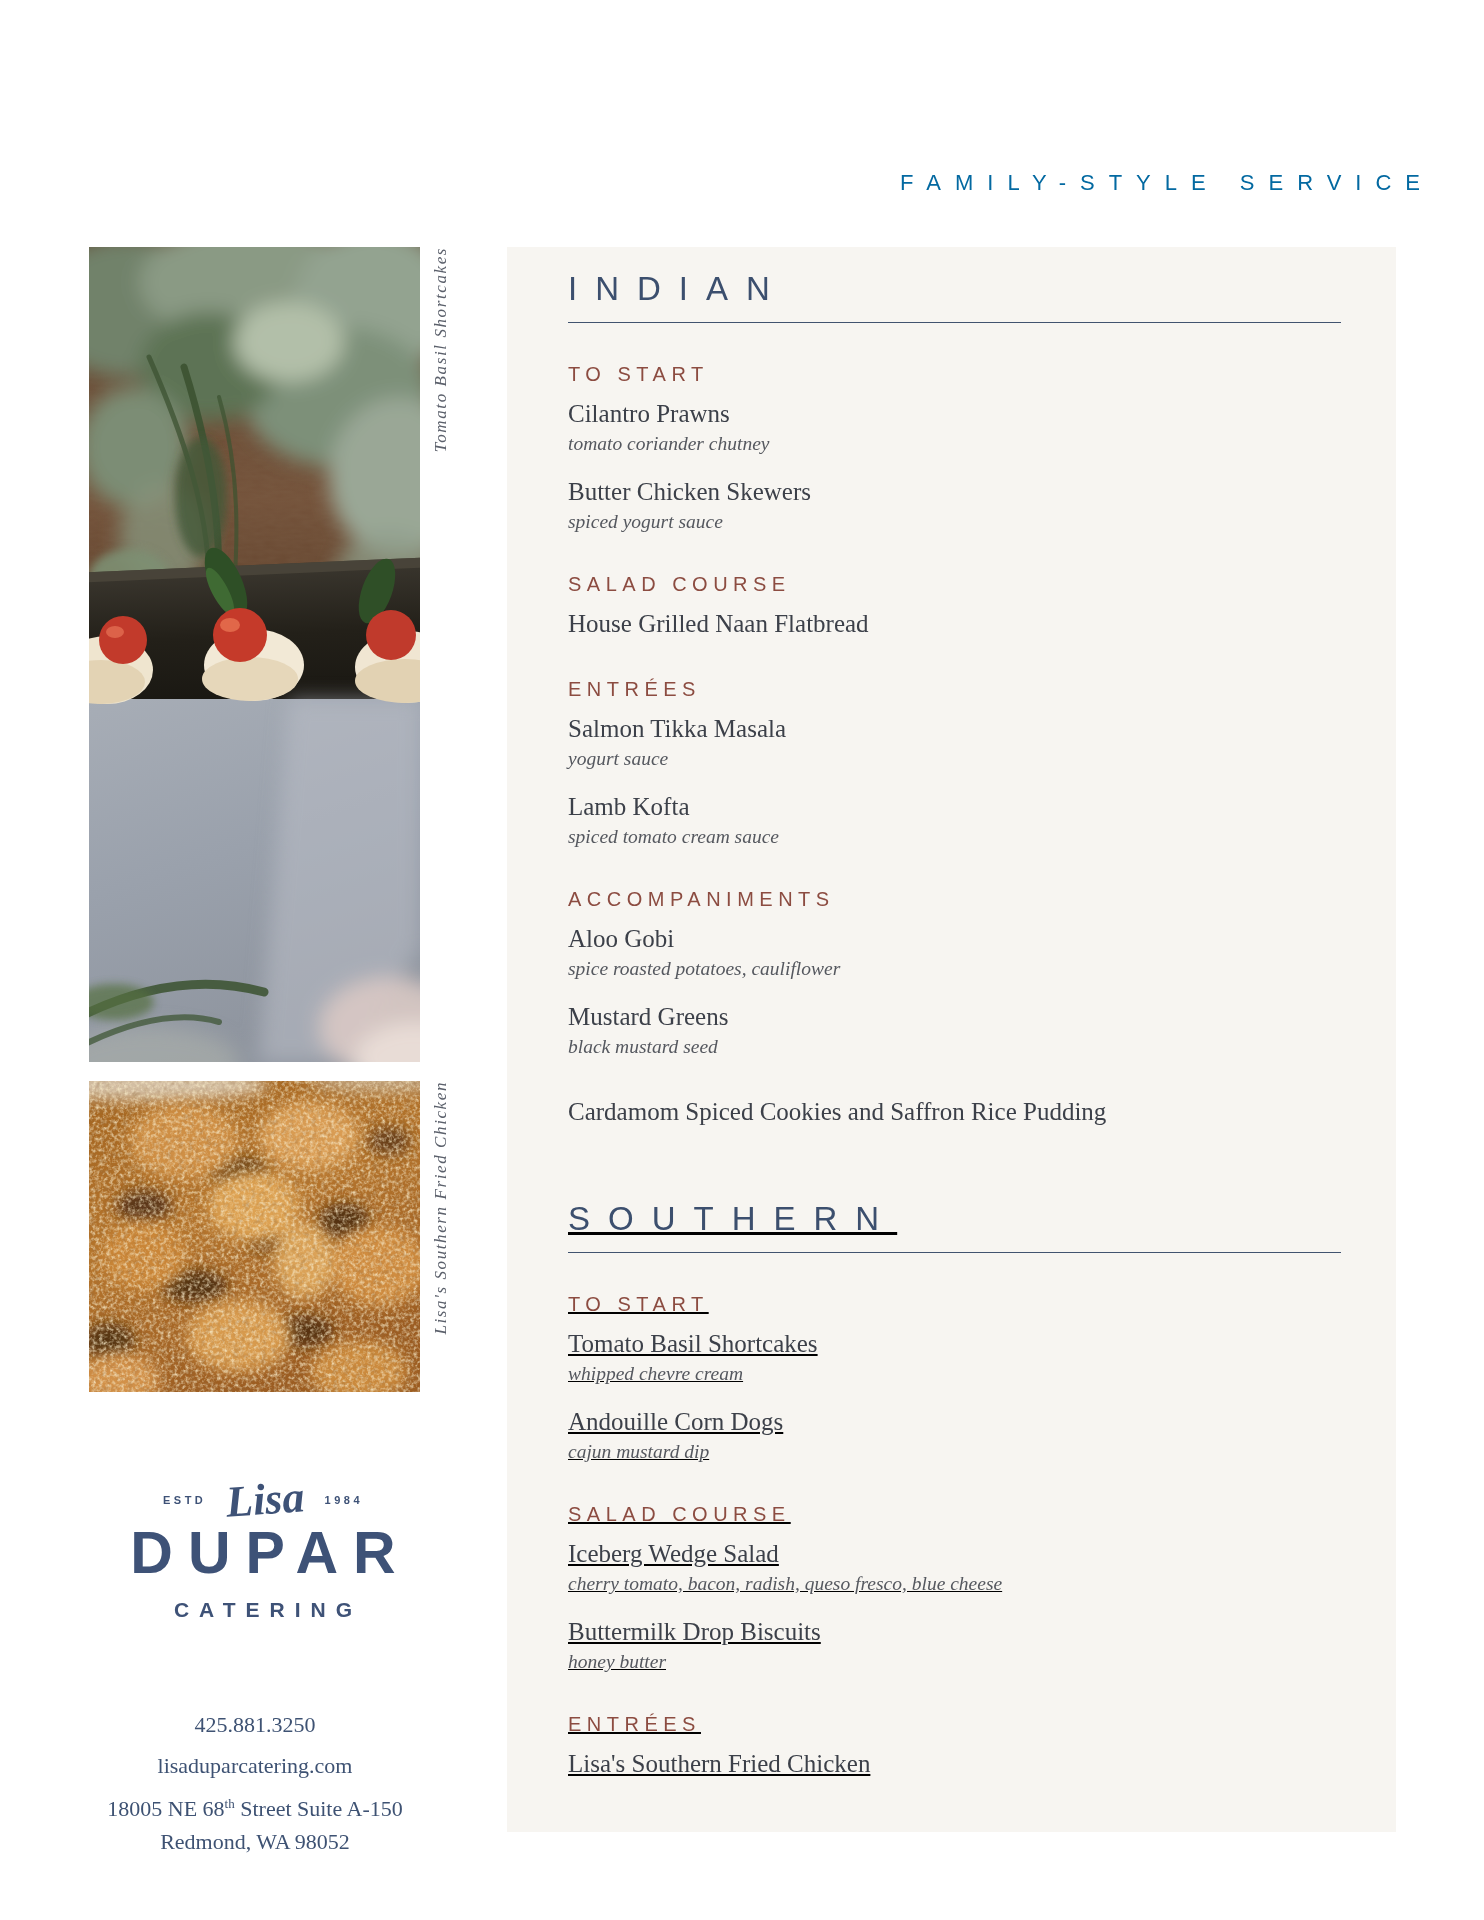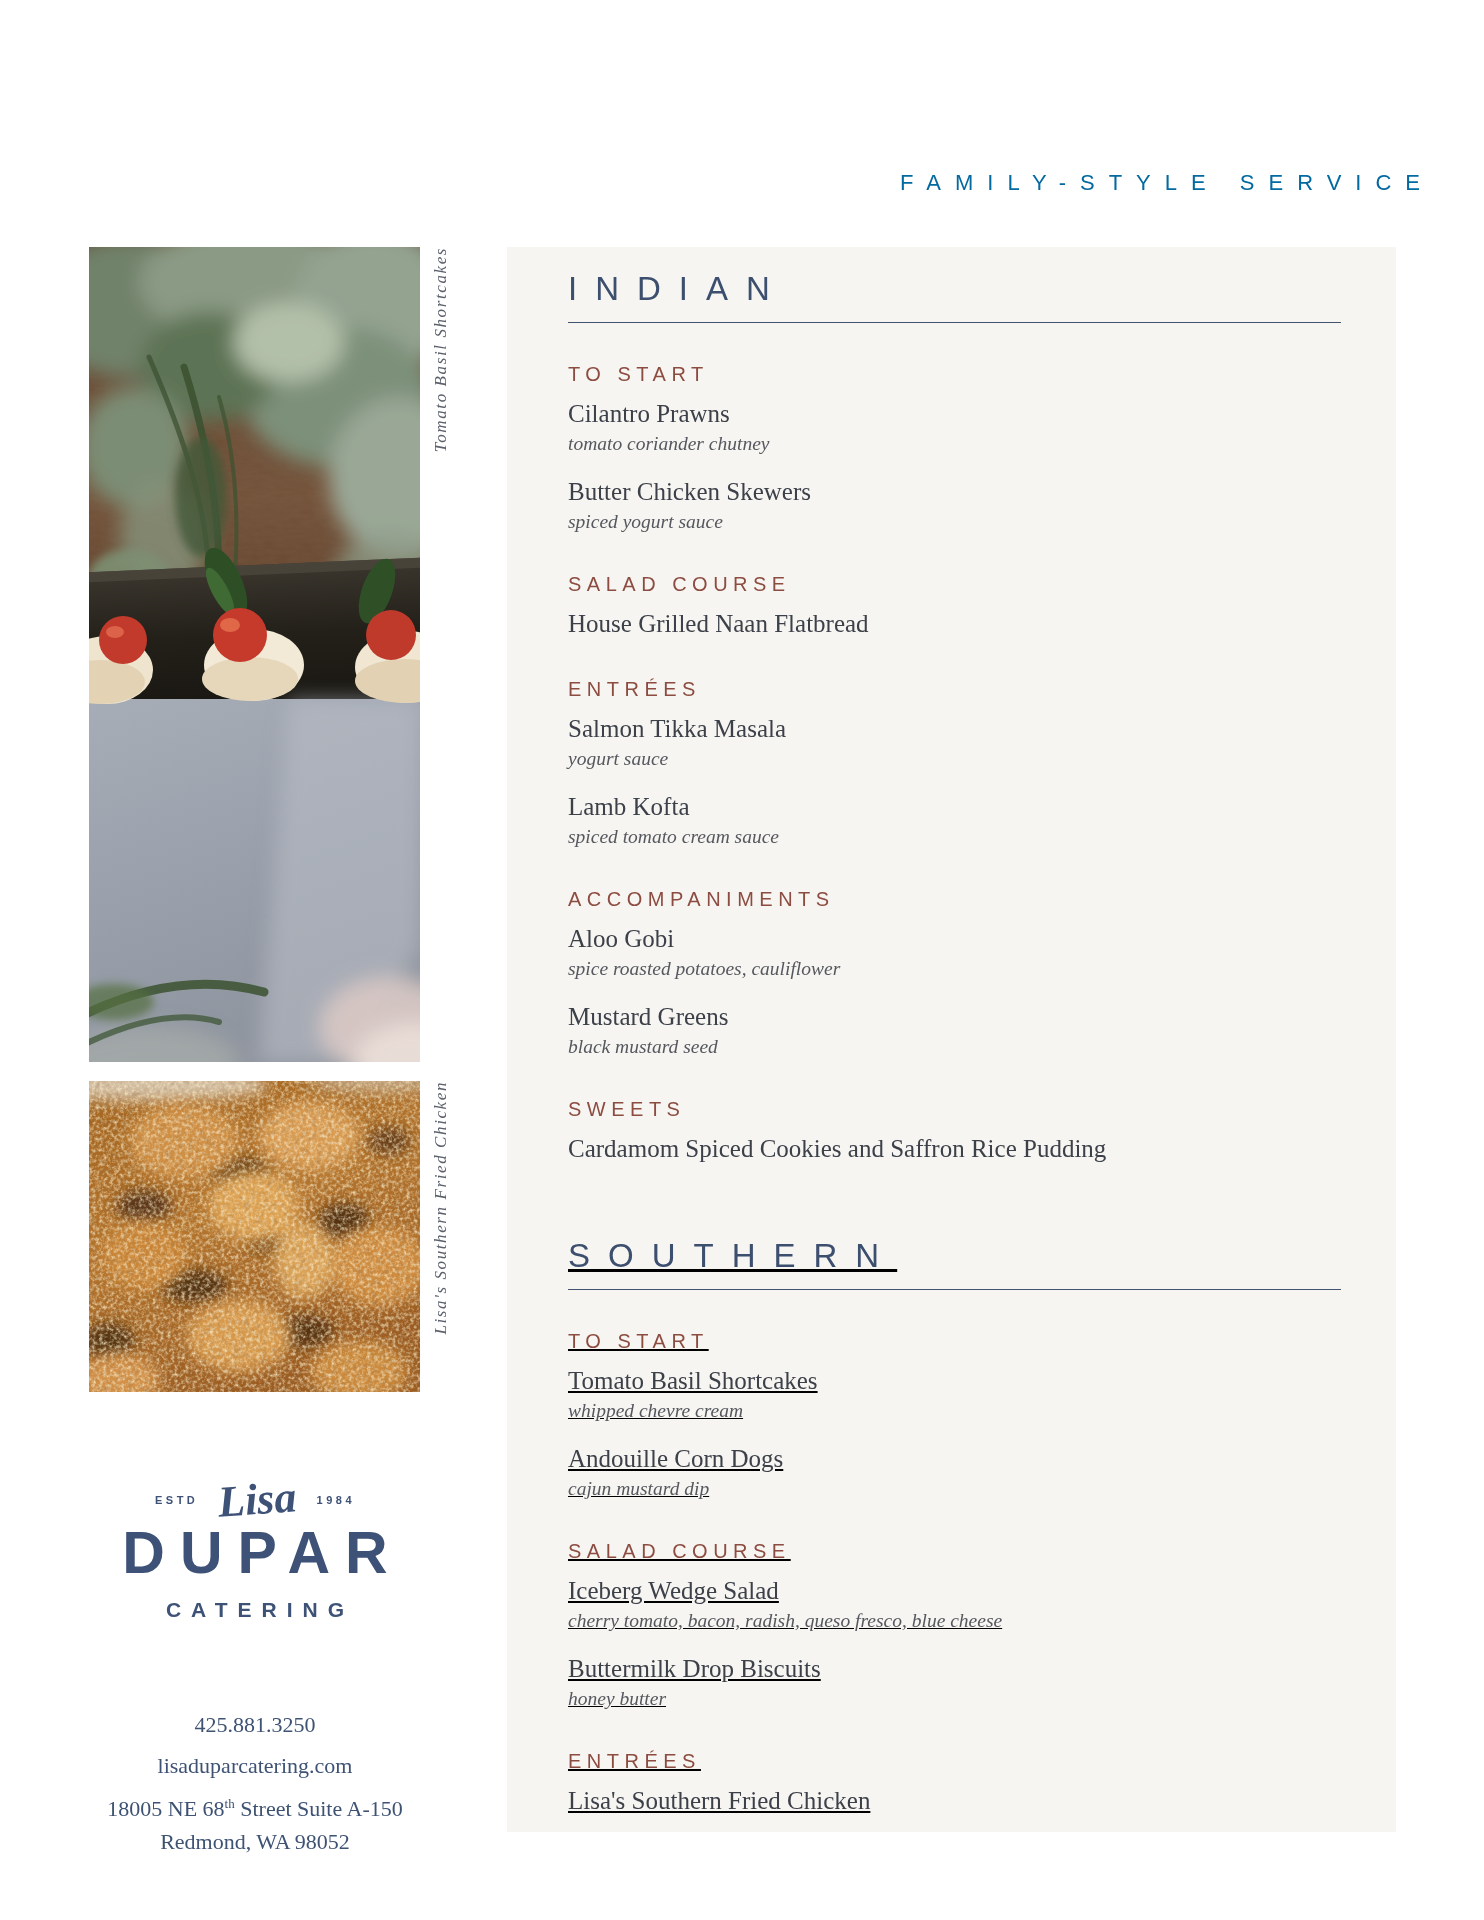--- a/index.html
+++ b/index.html
@@ -85,21 +85,21 @@
   }
   .dish-desc {
     margin-top:4px;
     font-style:italic;
     font-size:19.5px; color:#55585f;
     line-height:23px;
   }
 
   
   .brand {
-    position:absolute; left:85px; top:1478px; width:340px;
+    position:absolute; left:93px; top:1478px; width:340px;
     text-align:center; color:#3e5277;
   }
   .brand-row {
     display:flex; align-items:center; justify-content:center; gap:20px;
   }
   .brand-estd, .brand-year {
     font-family:"Liberation Sans", sans-serif;
     font-size:11px; font-weight:700; letter-spacing:3.5px;
     color:#3e5277;
   }
@@ -340,21 +340,20 @@
           <div class="dish">
             <div class="dish-name">Aloo Gobi</div>
             <div class="dish-desc">spice roasted potatoes, cauliflower</div>
           </div>
           <div class="dish">
             <div class="dish-name">Mustard Greens</div>
             <div class="dish-desc">black mustard seed</div>
           </div>
         </div>
         <div class="course">
-          <h3 class="course-heading">SWEETS</h3>
           <div class="dish">
             <div class="dish-name">Cardamom Spiced Cookies and Saffron Rice Pudding</div>
           </div>
         </div>
       </section>
       <section class="menu-block">
         <h2 class="menu-title">SOUTHERN</h2>
         <div class="menu-rule"></div>
         <div class="course">
           <h3 class="course-heading">TO START</h3>

